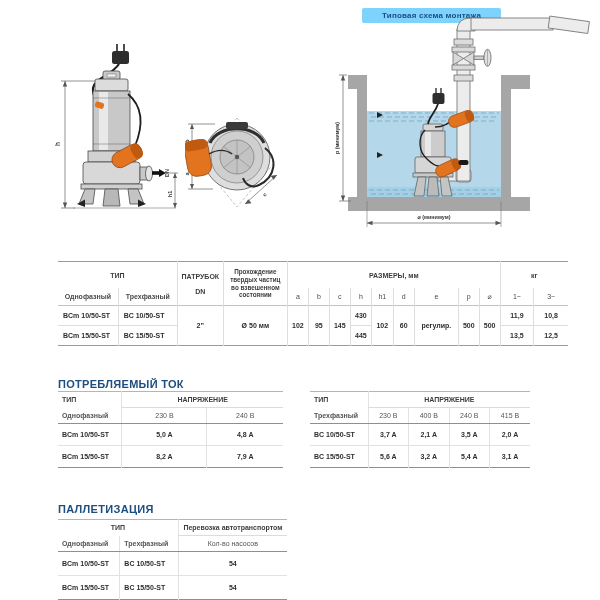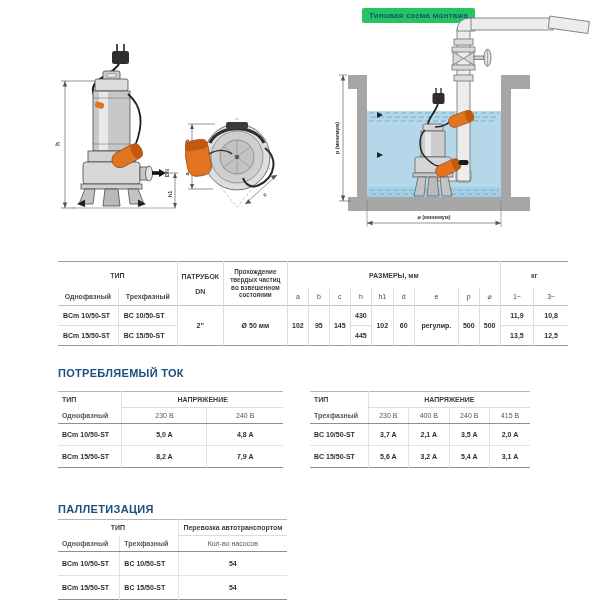--- a/index.html
+++ b/index.html
@@ -6,22 +6,22 @@
   .page{position:relative;width:600px;height:600px;background:#ffffff;overflow:hidden;
         font-family:"Liberation Sans",sans-serif;color:#333;}
   svg text{font-family:"Liberation Sans",sans-serif;fill:#3a3a3a;}
   .abs{position:absolute;}
 
   
   .section-title{position:absolute;left:58px;font-size:11px;font-weight:bold;
                  color:#1d4e7e;letter-spacing:.3px;}
 
   
-  .diagram-title{position:absolute;left:362px;top:8px;background:#22c55e;color:#1d4e7e;
-                 font-size:8px;font-weight:bold;padding:3px 7px;border-radius:2px;letter-spacing:.2px;}
+  .diagram-title{position:absolute;left:362px;top:8px;background:#7dd3fc;color:#1d4e7e;
+                 font-size:8px;font-weight:bold;padding:3px 20px;border-radius:2px;letter-spacing:.2px;}
 
   
   table{position:absolute;border-collapse:collapse;table-layout:fixed;font-size:7px;color:#333;}
   th,td{padding:0 2px;font-weight:normal;overflow:hidden;}
 
   
   .dims{left:58px;top:261px;width:510px;border-top:1px solid #9b9b9b;border-bottom:1px solid #9b9b9b;}
   .dims th,.dims td{border-left:1px solid #dedede;text-align:center;vertical-align:middle;}
   .dims tr>*:first-child{border-left:none;}
   .dims thead tr.gh th{height:26px;font-weight:bold;color:#3d3d3d;}
@@ -325,21 +325,21 @@
       <tr class="r2">
         <td class="typ">BCm 15/50-ST</td>
         <td class="typ">BC 15/50-ST</td>
         <td>445</td>
         <td>13,5</td>
         <td>12,5</td>
       </tr>
     </tbody>
   </table>
 
-  <div class="section-title" style="top:367px;">ПОТРЕБЛЯЕМЫЙ ТОК</div>
+  <div class="section-title" style="top:378px;">ПОТРЕБЛЯЕМЫЙ ТОК</div>
 
   <table class="flat curL">
     <colgroup>
         <col style="width:28.4%">
         <col style="width:37.8%">
         <col style="width:33.8%">
       </colgroup>
     <thead>
       <tr class="h1">
         <th class="lft plain bld">ТИП</th>

